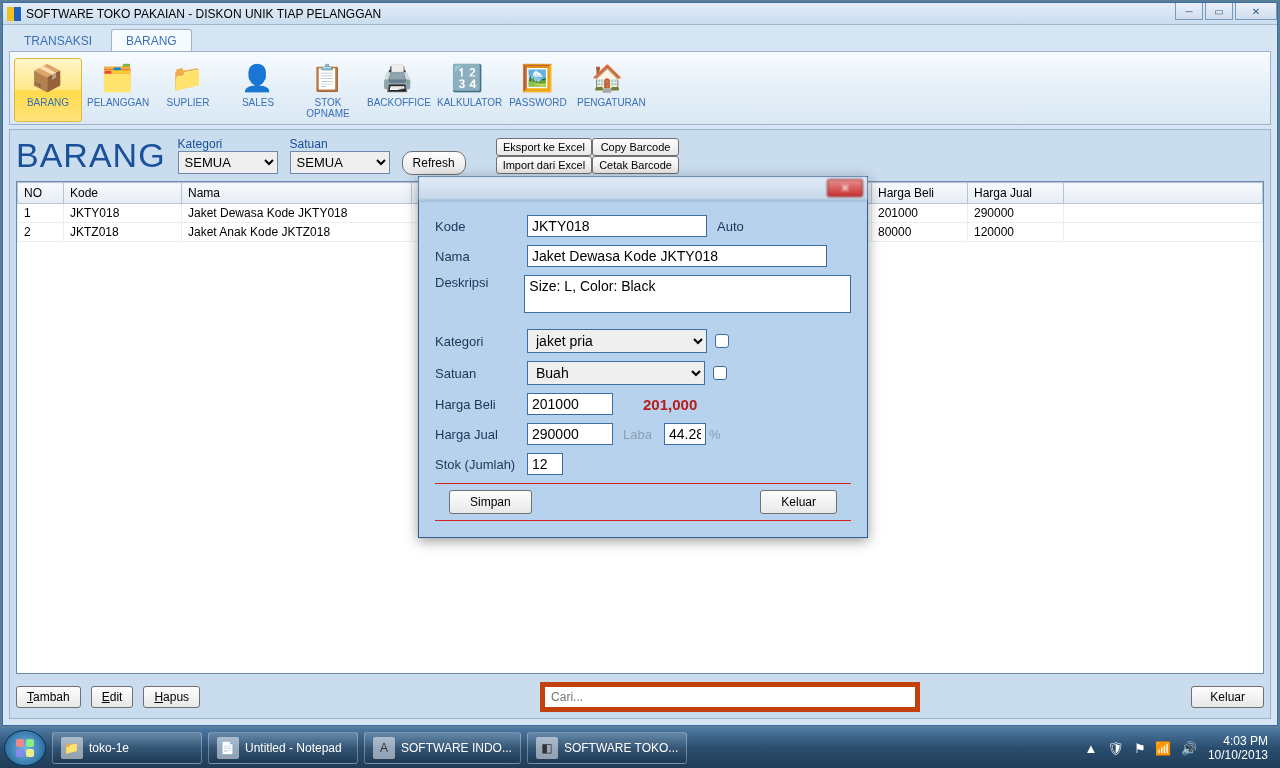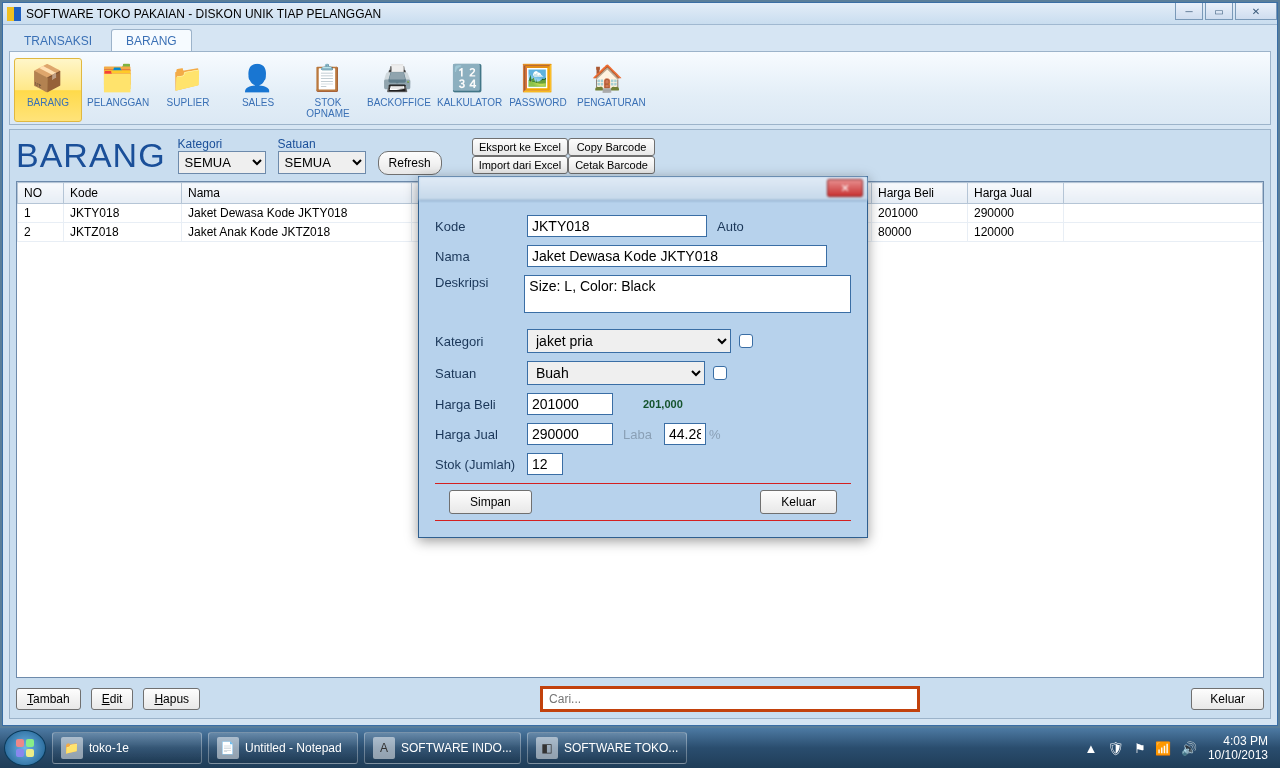--- a/index.html
+++ b/index.html
@@ -18,46 +18,46 @@
 .ribbon { background: linear-gradient(#f7fbff,#e3eef7 60%,#dbe8f4); border: 1px solid #9cb3ca; margin: 0 6px; padding: 6px 4px 2px; display: flex; gap: 2px; }
 .ribbon .item { width: 68px; text-align: center; font-size: 10px; color: #3a70b5; padding: 2px; border: 1px solid transparent; border-radius: 3px; }
 .ribbon .item.active { background: linear-gradient(#fff6c9,#ffe888 50%,#ffda4a 51%,#ffe37a); border: 1px solid #e0b840; }
 .ribbon .item .ico { height: 34px; display: flex; align-items: center; justify-content: center; font-size: 26px; }
 .ribbon .item .lbl { margin-top: 2px; }
 
 .content { flex: 1; margin: 4px 6px 6px; background: #c9ddef; border: 1px solid #9cb3ca; padding: 6px; display: flex; flex-direction: column; position: relative; }
 .page-header { display: flex; align-items: center; gap: 12px; margin-bottom: 6px; }
 .page-title { font-family: Impact, "Arial Black", sans-serif; font-size: 34px; color: #1a4f99; letter-spacing: 1px; }
 .filt { display: flex; flex-direction: column; font-size: 12px; color: #1a4f99; }
-.filt select { font-size: 13px; width: 88px; border: 1px solid #6d8aab; padding: 2px; }
+.filt select { font-size: 13px; width: 100px; border: 1px solid #6d8aab; padding: 2px; }
 button.std { font-size: 12px; padding: 4px 10px; background: linear-gradient(#fdfdfd,#e8e8e8); border: 1px solid #707070; border-radius: 10px; }
 .action-btns { display: grid; grid-template-columns: repeat(2,auto); margin-left: 18px; }
 .action-btns button { font-size: 11px; padding: 2px 6px; background: linear-gradient(#fdfdfd,#e8e8e8); border: 1px solid #707070; border-radius: 3px; }
 
 .grid { flex: 1; background: #fff; border: 1px solid #6d8aab; overflow: hidden; }
 .grid table { width: 100%; border-collapse: collapse; font-size: 12px; table-layout: fixed; }
 .grid th { background: linear-gradient(#f7f9fc,#e6edf5); border: 1px solid #b5c5d6; text-align: left; padding: 3px 6px; font-weight: normal; }
 .grid td { border: 1px solid #e8eef5; padding: 2px 6px; white-space: nowrap; overflow: hidden; }
 
 .footer { display: flex; align-items: center; gap: 10px; margin-top: 8px; }
 .footer button { font-size: 12px; padding: 3px 10px; background: linear-gradient(#fdfdfd,#e8e8e8); border: 1px solid #707070; border-radius: 3px; }
-.footer input { flex: 0 0 380px; font-size: 12px; padding: 3px 6px; border: 3px solid #c2410c; color: #888; }
+.footer input { flex: 0 0 380px; font-size: 12px; padding: 3px 6px; border: 5px solid #c2410c; color: #888; }
 .footer .spacer { flex: 1; }
 
 
 .modal { position: absolute; left: 418px; top: 176px; width: 450px; background: #b7d2ec; border: 1px solid #2f5f8f; box-shadow: 0 3px 12px rgba(0,0,0,0.4); }
 .modal .mtitle { height: 24px; background: linear-gradient(#e1ebf6,#c5d8ea); position: relative; border-bottom: 1px solid #7a9dbf; filter: blur(1px); }
 .modal .mclose { position: absolute; right: 4px; top: 2px; width: 36px; height: 18px; background: linear-gradient(#e78e8e,#c83232); border: 1px solid #8a2020; border-radius: 2px; color: #fff; display: flex; align-items: center; justify-content: center; font-size: 11px; filter: none; }
 .modal form { padding: 14px 16px 10px; font-size: 13px; }
 .mrow { display: flex; align-items: center; margin-bottom: 8px; }
 .mrow .mlbl { width: 92px; color: #1a3658; }
 .mrow input[type=text], .mrow textarea, .mrow select { border: 1px solid #3a6ea5; padding: 2px 4px; font-size: 14px; }
 .mrow textarea { height: 38px; resize: none; }
 .mrow .side { margin-left: 10px; color: #1a3658; font-size: 13px; }
-.mrow .blue-val { color: #14532d; font-weight: bold; font-size: 11px; }
+.mrow .blue-val { color: #b91c1c; font-weight: bold; font-size: 15px; }
 .mrow .tiny-check { width: 14px; height: 14px; border: 1px solid #3a6ea5; border-radius: 3px; margin-left: 8px; background: #fff; }
 .hr-red { border: 0; border-top: 1px solid #d42020; margin: 6px 0; }
 .mbtns { display: flex; justify-content: space-between; padding: 0 14px; margin: 2px 0 4px; }
 .mbtns button { font-size: 12px; padding: 4px 20px; background: linear-gradient(#fdfdfd,#e8e8e8); border: 1px solid #707070; border-radius: 3px; }
 
 
 .taskbar { position: absolute; left: 0; right: 0; bottom: 0; height: 40px; background: linear-gradient(#4d7aa3,#2a4d6e 50%,#1f3d58); display: flex; align-items: center; padding: 0 4px; color: #fff; font-size: 12px; }
 .start { width: 42px; height: 36px; border-radius: 50%; background: radial-gradient(circle,#6fb5e8,#1a5a8a); border: 1px solid #0a3a5a; display: flex; align-items: center; justify-content: center; font-size: 20px; }
 .tbtn { height: 32px; min-width: 150px; margin-left: 6px; background: linear-gradient(rgba(255,255,255,0.18),rgba(255,255,255,0.05) 50%,rgba(0,0,0,0.1)); border: 1px solid rgba(255,255,255,0.3); border-radius: 3px; display: flex; align-items: center; padding: 0 8px; font-size: 12px; }
 .tbtn .tico { width: 22px; height: 22px; margin-right: 6px; display:flex; align-items:center; justify-content:center; background: rgba(255,255,255,0.5); border-radius:2px; color:#333; font-size:12px; }
@@ -233,21 +233,21 @@
       <span class="mlbl">Nama</span>
       <input type="text" style="width: 300px;" value="Jaket Dewasa Kode JKTY018">
     </div>
     <div class="mrow" style="align-items:flex-start">
       <span class="mlbl">Deskripsi</span>
       <textarea style="width: 336px;">Size: L, Color: Black</textarea>
     </div>
     <div style="height:8px"></div>
     <div class="mrow">
       <span class="mlbl">Kategori</span>
-      <select style="width:204px"><option>jaket pria</option></select>
+      <select style="width:180px"><option>jaket pria</option></select>
       <span class="tiny-check"></span>
     </div>
     <div class="mrow">
       <span class="mlbl">Satuan</span>
       <select style="width:178px"><option>Buah</option></select>
       <span class="tiny-check"></span>
     </div>
     <div class="mrow">
       <span class="mlbl">Harga Beli</span>
       <input type="text" style="width: 86px;" value="201000">

